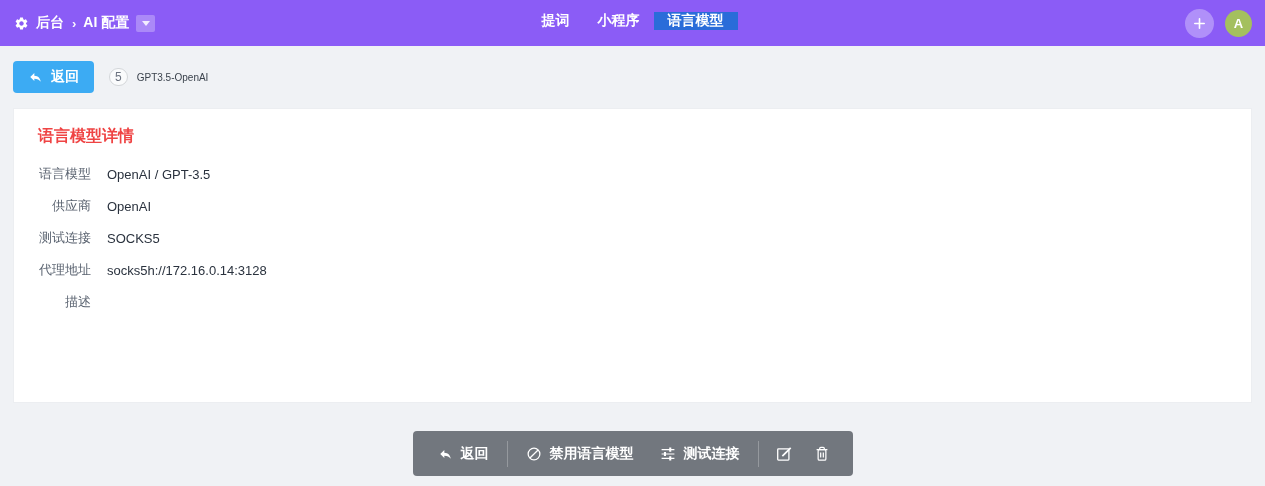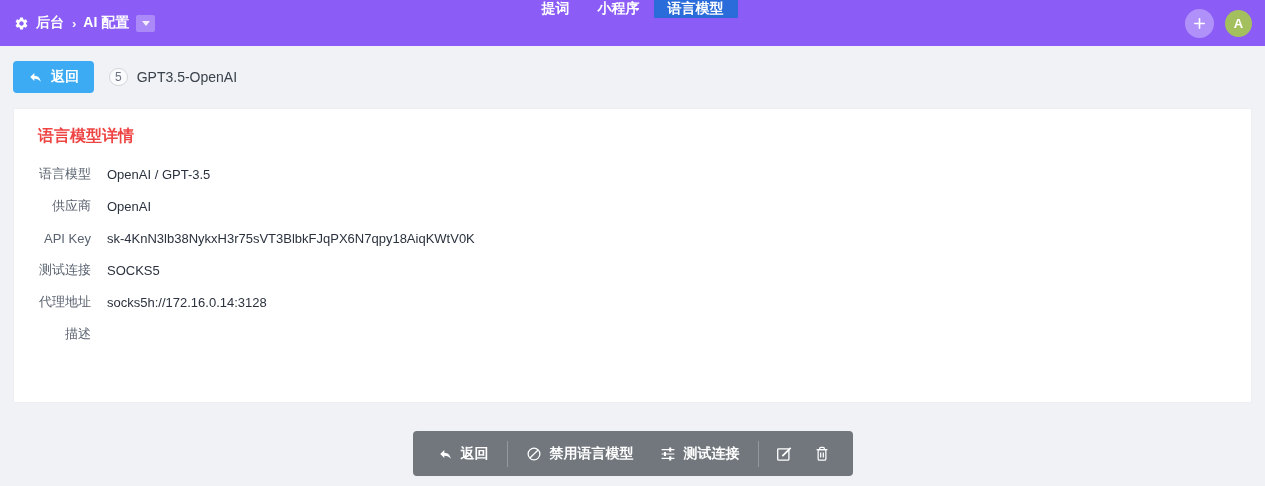--- a/index.html
+++ b/index.html
@@ -12,33 +12,33 @@
 
   
   .topbar { height:46px; background:#8b5cf6; position:relative; display:flex; align-items:center; color:#fff; }
   .topbar-left { display:flex; align-items:center; padding-left:14px; font-size:14px; font-weight:bold; }
   .icon-wrap { display:inline-flex; align-items:center; justify-content:center; }
   .crumb { cursor:pointer; margin-left:7px; }
   .crumb-sep { margin-left:8px; font-size:13px; opacity:.95; }
   .crumb-caret { margin-left:7px; width:19px; height:17px; background:rgba(255,255,255,.28); border:none; border-radius:2px; display:inline-flex; align-items:center; justify-content:center; cursor:pointer; padding:0; }
   .caret-down { width:0; height:0; border-left:4px solid transparent; border-right:4px solid transparent; border-top:5px solid rgba(255,255,255,.85); }
 
-  .topbar-tabs { position:absolute; left:50%; top:0; transform:translateX(-50%); height:30px; display:flex; align-items:flex-start; }
+  .topbar-tabs { position:absolute; left:50%; top:0; transform:translateX(-50%); height:30px; display:flex; align-items:flex-end; }
   .tab { display:flex; align-items:center; padding:0 14px; font-size:14px; font-weight:bold; color:#fff; cursor:pointer; white-space:nowrap; }
   .tab.active { background:#2a6cd9; }
 
   .topbar-right { position:absolute; right:13px; top:0; height:46px; display:flex; align-items:center; gap:11px; }
   .plus-btn { width:29px; height:29px; border-radius:50%; background:rgba(255,255,255,.32); border:none; display:flex; align-items:center; justify-content:center; cursor:pointer; padding:0; }
   .avatar { width:27px; height:27px; border-radius:50%; background:#a4c05e; color:#fff; font-size:13px; font-weight:bold; display:flex; align-items:center; justify-content:center; cursor:pointer; }
 
   
   .subbar { height:62px; display:flex; align-items:center; padding-left:13px; }
   .back-btn { height:32px; background:#3cabf3; color:#fff; border:none; border-radius:4px; font-size:14px; font-weight:bold; font-family:inherit; display:flex; align-items:center; gap:8px; padding:0 15px; cursor:pointer; }
   .id-badge { margin-left:15px; min-width:14px; padding:0 5px; height:18px; line-height:17px; border:1px solid #d4d7da; border-radius:10px; color:#6b7280; font-size:12px; text-align:center; background:#fafbfc; }
-  .record-title { margin-left:9px; font-size:14px; color:#3a424c; }
+  .record-title { margin-left:9px; font-size:10px; color:#3a424c; }
 
   
   .card { margin:0 13px; height:295px; background:#fff; border:1px solid #eceef1; padding:17px 24px 0 24px; }
   .card-title { margin:0; font-size:16px; font-weight:bold; color:#ef4444; line-height:20px; }
   .fields { margin-top:12px; }
   .field-row { display:flex; align-items:center; height:32px; font-size:13px; }
   .field-label { width:53px; text-align:right; color:#5a6370; flex-shrink:0; }
   .field-value { margin-left:16px; color:#2a323e; }
   .field-row.status .field-value { font-weight:bold; color:#272e3b; }
 
@@ -104,24 +104,20 @@
   <div class="fields">
     <div class="field-row">
       <span class="field-label">语言模型</span>
       <span class="field-value">OpenAI / GPT-3.5</span>
     </div>
     <div class="field-row">
       <span class="field-label">供应商</span>
       <span class="field-value">OpenAI</span>
     </div>
     <div class="field-row">
-      <span class="field-label">API Key</span>
-      <span class="field-value">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</span>
-    </div>
-    <div class="field-row">
       <span class="field-label">测试连接</span>
       <span class="field-value">SOCKS5</span>
     </div>
     <div class="field-row">
       <span class="field-label">代理地址</span>
       <span class="field-value">socks5h://172.16.0.14:3128</span>
     </div>
     <div class="field-row">
       <span class="field-label">描述</span>
       <span class="field-value"></span>

